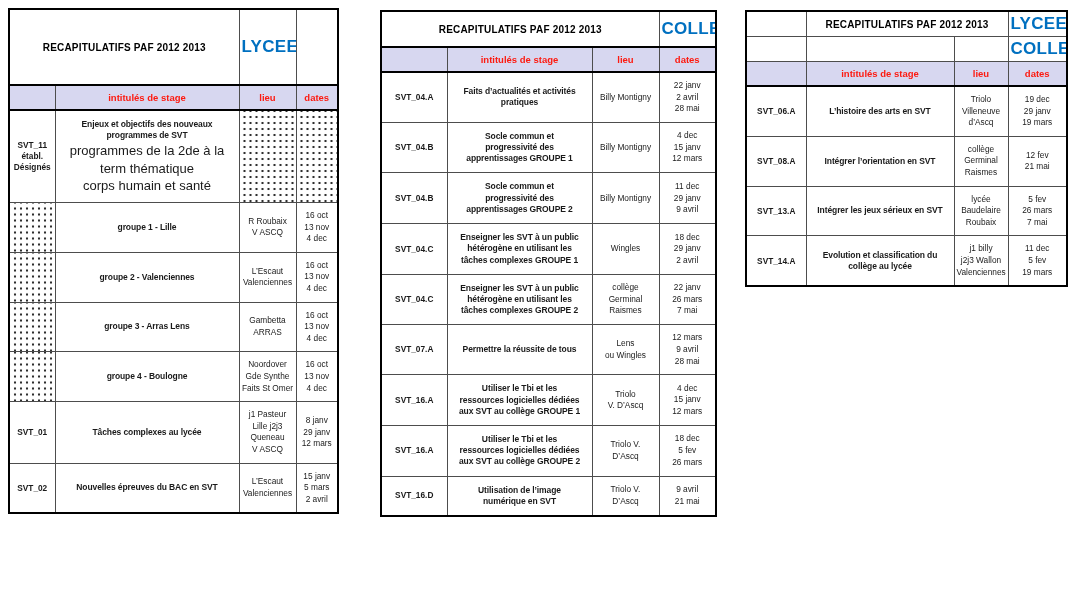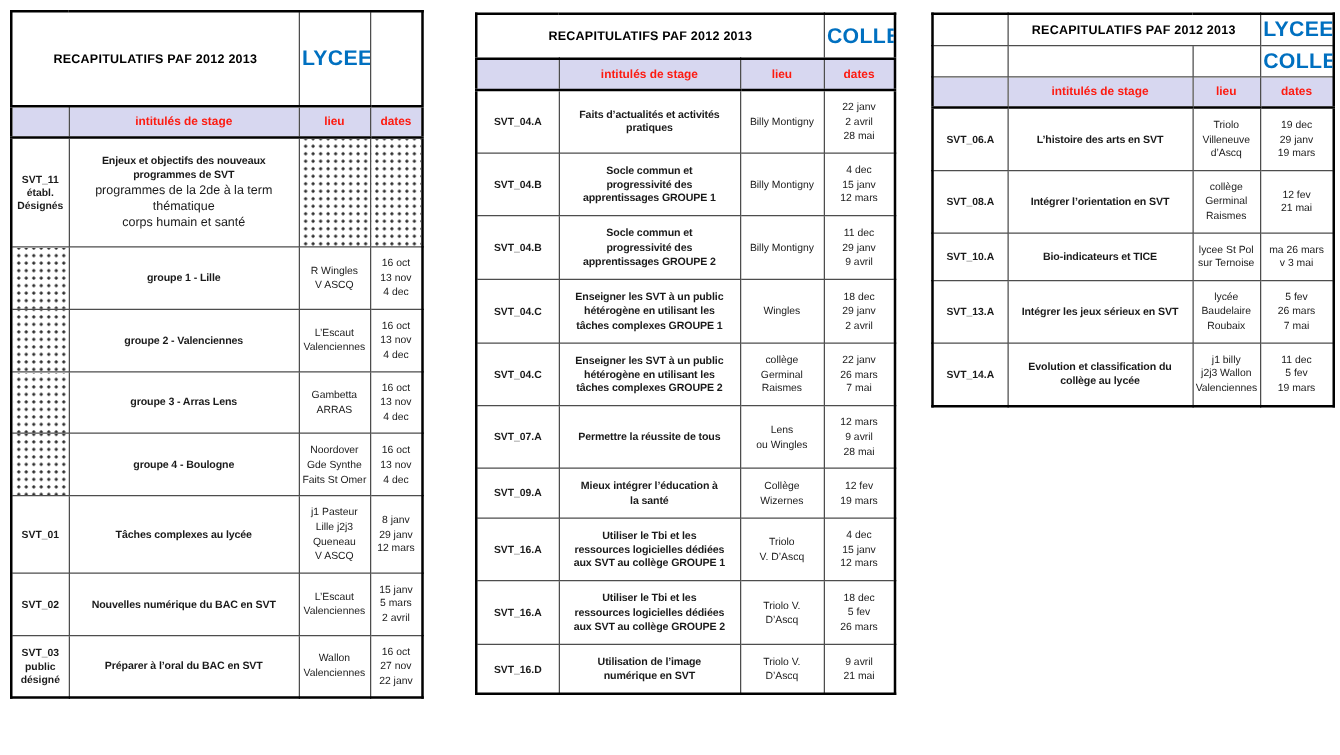--- a/index.html
+++ b/index.html
@@ -27,21 +27,21 @@
 
   .head-row td{
     background:#d7d7f0;color:#fd1a10;font-weight:bold;font-size:9.5px;
     height:19px;border-top:2px solid #000;border-bottom:2px solid #000;
   }
   .t3 .head-row td{border-top:1.5px solid #000;}
 
   td.code{font-weight:bold;font-size:8.3px;line-height:1.3;white-space:pre-line;}
   td.intitule{font-size:8.5px;font-weight:bold;padding:8px 3px;margin-top:20px;}
   .name{white-space:pre-line;line-height:1.32;letter-spacing:-.1px;}
-  .sub{font-weight:normal;font-size:10px;white-space:pre-line;line-height:1.32;margin-top:1px;}
+  .sub{font-weight:normal;font-size:13px;white-space:pre-line;line-height:1.32;margin-top:1px;}
   td.lieu,td.dates{font-size:8.3px;white-space:pre-line;line-height:1.4;padding:7px 2px;}
   .italic .name{}
   .t1 tbody tr:first-child td{height:70px;}
 
   .dotted{
     background-image:radial-gradient(circle,#2e2e2e 1px,rgba(110,110,110,.35) 1.35px,transparent 1.6px);
     background-size:6px 6px;background-position:2px 3px;background-color:#fff;
   }
 </style>
 </head>
@@ -80,21 +80,21 @@
     </td>
     <td class="lieu dotted"></td>
     <td class="dates dotted"></td>
   </tr>
       <tr class="data-row italic">
     <td class="code dotted"></td>
     <td class="intitule">
       <div class="name">groupe 1  -  Lille</div>
 
     </td>
-    <td class="lieu">R Wingles
+    <td class="lieu">R Roubaix
 V ASCQ</td>
     <td class="dates">16 oct
 13 nov
 4 dec</td>
   </tr>
       <tr class="data-row italic">
     <td class="code dotted"></td>
     <td class="intitule">
       <div class="name">groupe 2  -  Valenciennes</div>
 
@@ -140,42 +140,28 @@
 Lille j2j3
 Queneau
 V ASCQ</td>
     <td class="dates">8 janv
 29 janv
 12 mars</td>
   </tr>
       <tr class="data-row">
     <td class="code">SVT_02</td>
     <td class="intitule">
-      <div class="name">Nouvelles numérique du BAC en SVT</div>
+      <div class="name">Nouvelles épreuves du BAC en SVT</div>
 
     </td>
     <td class="lieu">L’Escaut
 Valenciennes</td>
     <td class="dates">15 janv
 5 mars
 2 avril</td>
-  </tr>
-      <tr class="data-row">
-    <td class="code">SVT_03
-public
-désigné</td>
-    <td class="intitule">
-      <div class="name">Préparer à l’oral du BAC en SVT</div>
-
-    </td>
-    <td class="lieu">Wallon
-Valenciennes</td>
-    <td class="dates">16 oct
-27 nov
-22 janv</td>
   </tr>
     </tbody>
 </table>
 
 <table class="t t2">
   <colgroup>
     <col style="width:66px">
       <col style="width:145px">
       <col style="width:67px">
       <col style="width:57px">
@@ -264,31 +250,20 @@
       <div class="name">Permettre la réussite de tous</div>
 
     </td>
     <td class="lieu">Lens
 ou Wingles</td>
     <td class="dates">12 mars
 9 avril
 28 mai</td>
   </tr>
       <tr class="data-row">
-    <td class="code">SVT_09.A</td>
-    <td class="intitule">
-      <div class="name">Mieux intégrer l’éducation à
-la santé</div>
-
-    </td>
-    <td class="lieu">Collège Wizernes</td>
-    <td class="dates">12 fev
-19 mars</td>
-  </tr>
-      <tr class="data-row">
     <td class="code">SVT_16.A</td>
     <td class="intitule">
       <div class="name">Utiliser le Tbi et les
 ressources logicielles dédiées
 aux SVT au collège GROUPE 1</div>
 
     </td>
     <td class="lieu">Triolo
 V. D’Ascq</td>
     <td class="dates">4 dec
@@ -370,31 +345,20 @@
       <div class="name">Intégrer l’orientation en SVT</div>
 
     </td>
     <td class="lieu">collège
 Germinal
 Raismes</td>
     <td class="dates">12 fev
 21 mai</td>
   </tr>
       <tr class="data-row">
-    <td class="code">SVT_10.A</td>
-    <td class="intitule">
-      <div class="name">Bio-indicateurs et TICE</div>
-
-    </td>
-    <td class="lieu">lycee St Pol
-sur Ternoise</td>
-    <td class="dates">ma 26 mars
-v 3 mai</td>
-  </tr>
-      <tr class="data-row">
     <td class="code">SVT_13.A</td>
     <td class="intitule">
       <div class="name">Intégrer les jeux sérieux en SVT</div>
 
     </td>
     <td class="lieu">lycée
 Baudelaire
 Roubaix</td>
     <td class="dates">5 fev
 26 mars

